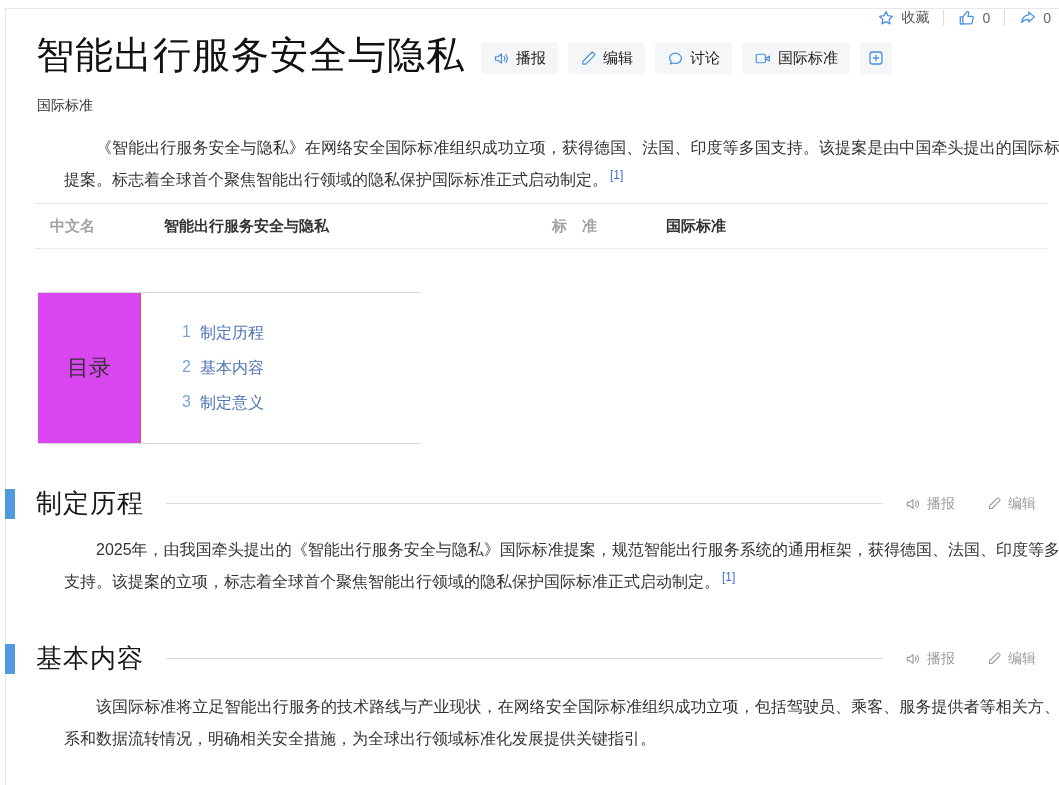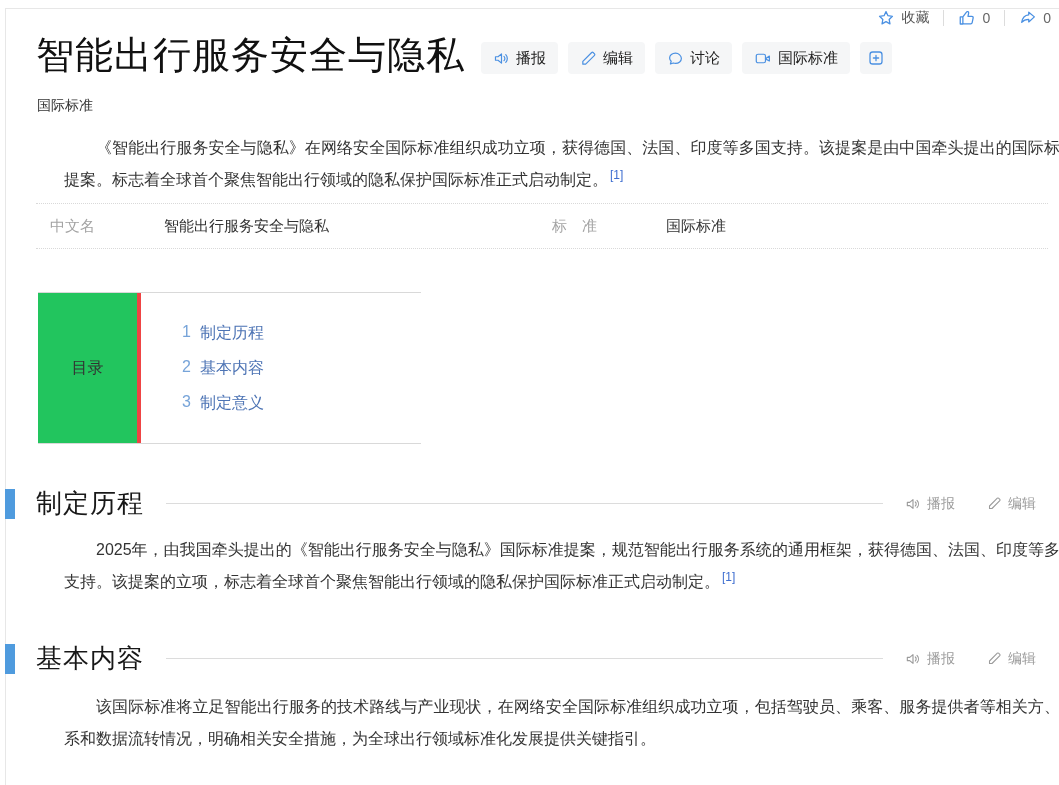--- a/index.html
+++ b/index.html
@@ -29,32 +29,32 @@
 
   
   .para { position:absolute; left:30px; width:1012px; font-size:16px; line-height:32px;
     color:#333; text-align:justify; text-indent:2em;margin-left:28px; }
   .ref { color:#3e6ed0; font-size:12px; vertical-align:super; line-height:1; margin-left:2px;
     cursor:pointer; text-indent:0; }
 
   
   .infobox { position:absolute; left:30px; top:194px; width:1012px; height:46px;
     border-top:1px dotted #d9d9d9; border-bottom:1px dotted #d9d9d9;
-    display:flex; font-size:15px; }
+    display:flex; font-size:15px;font-weight:bold; }
   .info-cell { display:flex; align-items:center; }
   .info-cell.c1 { width:508px; padding-left:14px; }
   .info-cell.c2 { padding-left:8px; }
   .info-label { color:#a3a3a3; width:114px; flex:none; }
   .info-value { color:#333; }
 
   
   .toc { position:absolute; left:32px; top:283px; width:383px; height:152px;
     border-top:1px solid #d9d9d9; border-bottom:1px solid #d9d9d9; display:flex; }
-  .toc-head { width:103px; background:#22c55e; border-right:4px solid #ef4444;
-    display:flex; align-items:center; justify-content:center; font-size:16px; color:#333; }
+  .toc-head { width:103px; background:#d946ef; border-right:1px solid #ef4444;
+    display:flex; align-items:center; justify-content:center; font-size:22px; color:#333; }
   .toc-list { flex:1; display:flex; flex-direction:column; justify-content:center;
     padding-left:41px; gap:14px; }
   .toc-item { font-size:16px; display:flex; gap:9px; cursor:pointer; }
   .toc-num { color:#77a4d9; }
   .toc-link { color:#4c73b4; }
 
   
   .sec-head { position:absolute; left:0; width:1054px; display:flex; align-items:center;
     padding-right:24px; }
   .sec-bar { width:10px; height:30px; background:#4f9bde; flex:none; margin-left:-1px; }

